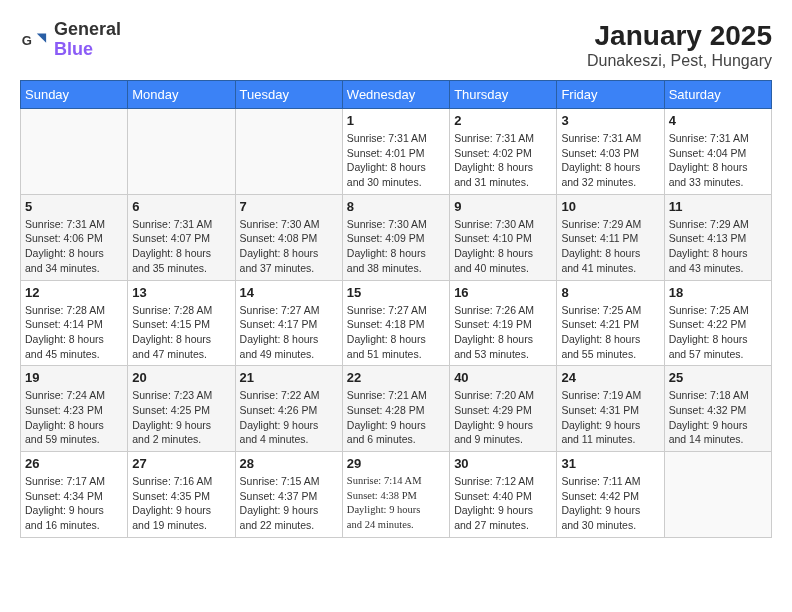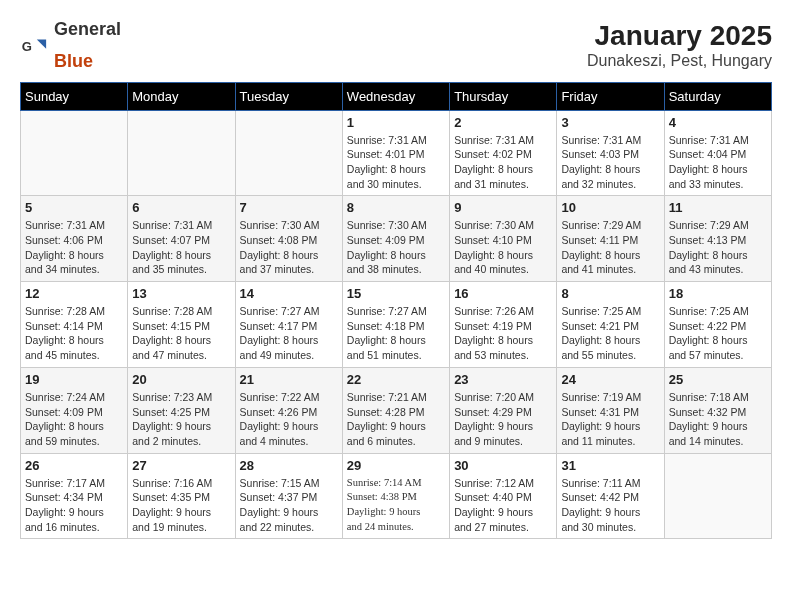--- a/index.html
+++ b/index.html
@@ -21,21 +21,21 @@
       align-items: center;
     }
     .logo-text {
       display: flex;
       flex-direction: column;
       font-size: 18px;
       font-weight: bold;
       line-height: 1.1;
     }
     .logo-text span:first-child { color: #333; }
-    .logo-text span:last-child { color: #c2410c; margin-top: 12px; }
+    .logo-text span:last-child { color: #8b5cf6; }
     .logo-icon {
       width: 28px;
       height: 28px;
       margin-right: 6px;
     }
     .title-section {
       text-align: right;
     }
     .month-title {
       font-size: 28px;
@@ -45,21 +45,21 @@
     .location {
       font-size: 16px;
       color: #444;
     }
     .calendar {
       width: 100%;
       border-collapse: collapse;
       font-size: 11px;
     }
     .calendar th {
-      background-color: #000000;
+      background-color: #3b82f6;
       color: #fff;
       padding: 6px 4px;
       text-align: left;
       font-size: 13px;
       font-weight: normal;
       border: 1px solid #2a5fa5;
     }
     .calendar td {
       border: 1px solid #ccc;
       vertical-align: top;
@@ -251,21 +251,21 @@
           <div class="day-info" style="white-space: pre-line;">Sunrise: 7:25 AM
 Sunset: 4:22 PM
 Daylight: 8 hours
 and 57 minutes.</div>
         </td>
       </tr>
       <tr class="row-shaded">
         <td>
           <div class="day-number">19</div>
           <div class="day-info" style="white-space: pre-line;">Sunrise: 7:24 AM
-Sunset: 4:09 PM
+Sunset: 4:23 PM
 Daylight: 8 hours
 and 59 minutes.</div>
         </td>
         <td>
           <div class="day-number">20</div>
           <div class="day-info" style="white-space: pre-line;">Sunrise: 7:23 AM
 Sunset: 4:25 PM
 Daylight: 9 hours
 and 2 minutes.</div>
         </td>
@@ -277,21 +277,21 @@
 and 4 minutes.</div>
         </td>
         <td>
           <div class="day-number">22</div>
           <div class="day-info" style="white-space: pre-line;">Sunrise: 7:21 AM
 Sunset: 4:28 PM
 Daylight: 9 hours
 and 6 minutes.</div>
         </td>
         <td>
-          <div class="day-number">23</div>
+          <div class="day-number">40</div>
           <div class="day-info" style="white-space: pre-line;">Sunrise: 7:20 AM
 Sunset: 4:29 PM
 Daylight: 9 hours
 and 9 minutes.</div>
         </td>
         <td>
           <div class="day-number">24</div>
           <div class="day-info" style="white-space: pre-line;">Sunrise: 7:19 AM
 Sunset: 4:31 PM
 Daylight: 9 hours

